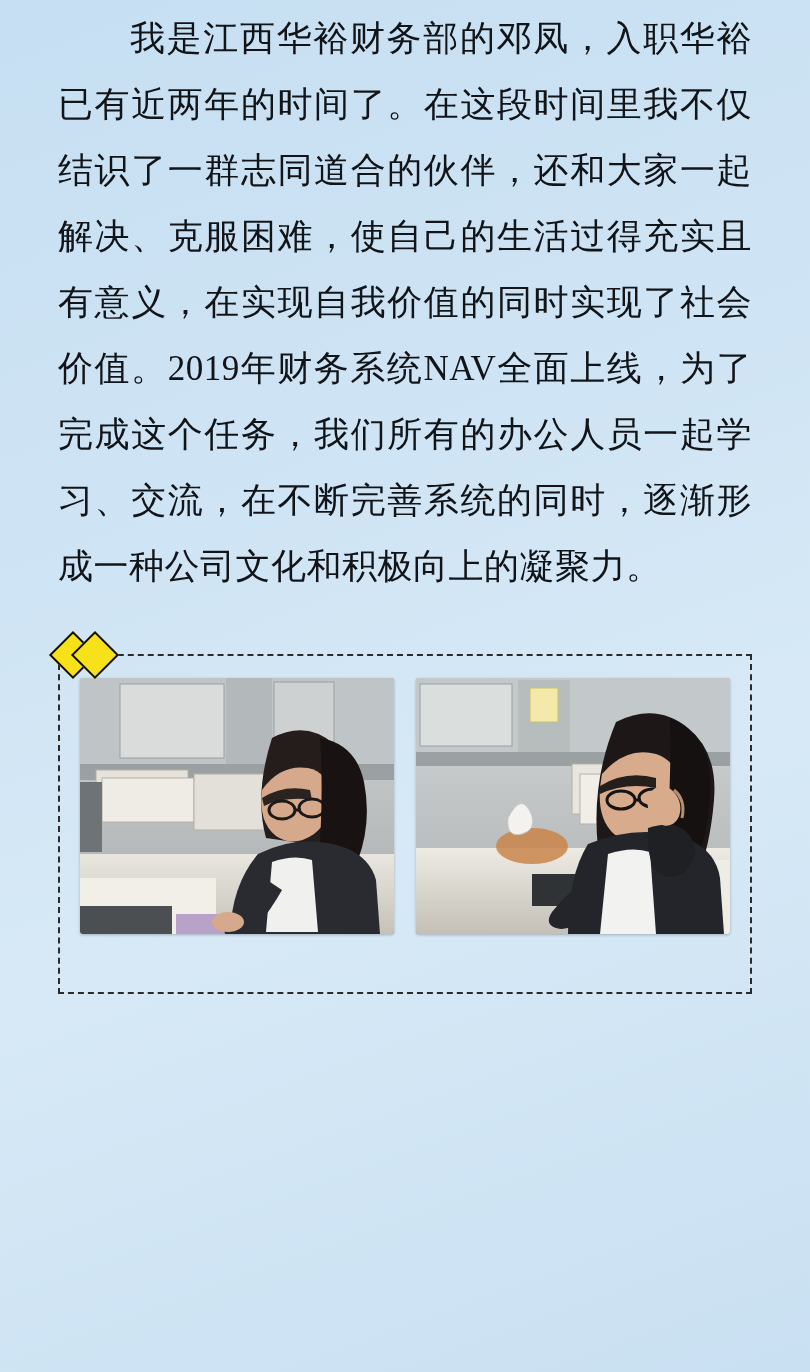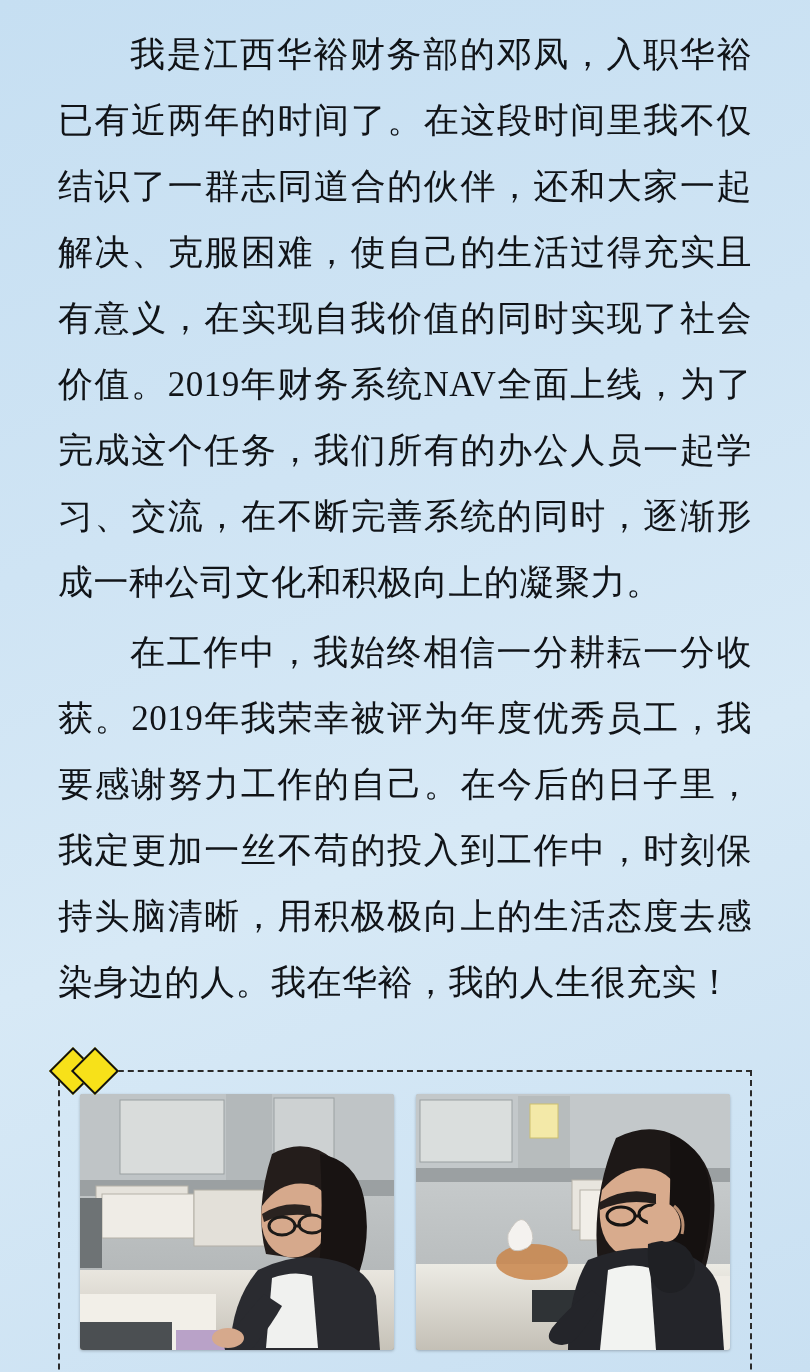--- a/index.html
+++ b/index.html
@@ -12,21 +12,21 @@
     background: linear-gradient(160deg, #c6dff2 0%, #cfe4f4 35%, #d7e9f6 60%, #c9e0f2 100%);
     font-family: "Liberation Sans", sans-serif;
     overflow: hidden;
     position: relative;
   }
   .page {
     position: relative;
     width: 810px;
     height: 1172px;
     box-sizing: border-box;
-    padding: 16px 58px;
+    padding: 0 58px;
   }
   .article {
     padding-top: 6px;
   }
   .para {
     font-family: "Liberation Serif", serif;
     font-size: 35px;
     line-height: 66px;
     color: #111418;
     letter-spacing: 0.5px;
@@ -99,21 +99,20 @@
   }
   .photo svg { display: block; width: 100%; height: 100%; }
 </style>
 </head>
 <body>
 
 <div class="page">
 
   <div class="article">
     <p class="para">我是江西华裕财务部的邓凤，入职华裕已有近两年的时间了。在这段时间里我不仅结识了一群志同道合的伙伴，还和大家一起解决、克服困难，使自己的生活过得充实且有意义，在实现自我价值的同时实现了社会价值。2019年财务系统NAV全面上线，为了完成这个任务，我们所有的办公人员一起学习、交流，在不断完善系统的同时，逐渐形成一种公司文化和积极向上的凝聚力。</p>
-    <p class="para">在工作中，我始终相信一分耕耘一分收获。2019年我荣幸被评为年度优秀员工，我要感谢努力工作的自己。在今后的日子里，我定更加一丝不苟的投入到工作中，时刻保持头脑清晰，用积极极向上的生活态度去感染身边的人。我在华裕，我的人生很充实！</p>
   </div>
 
   <div class="photo-block">
 
     <div class="dashed-frame"></div>
 
     <div class="diamond-badge tl">
       <span class="dia a"></span>
       <span class="dia b"></span>
     </div>

